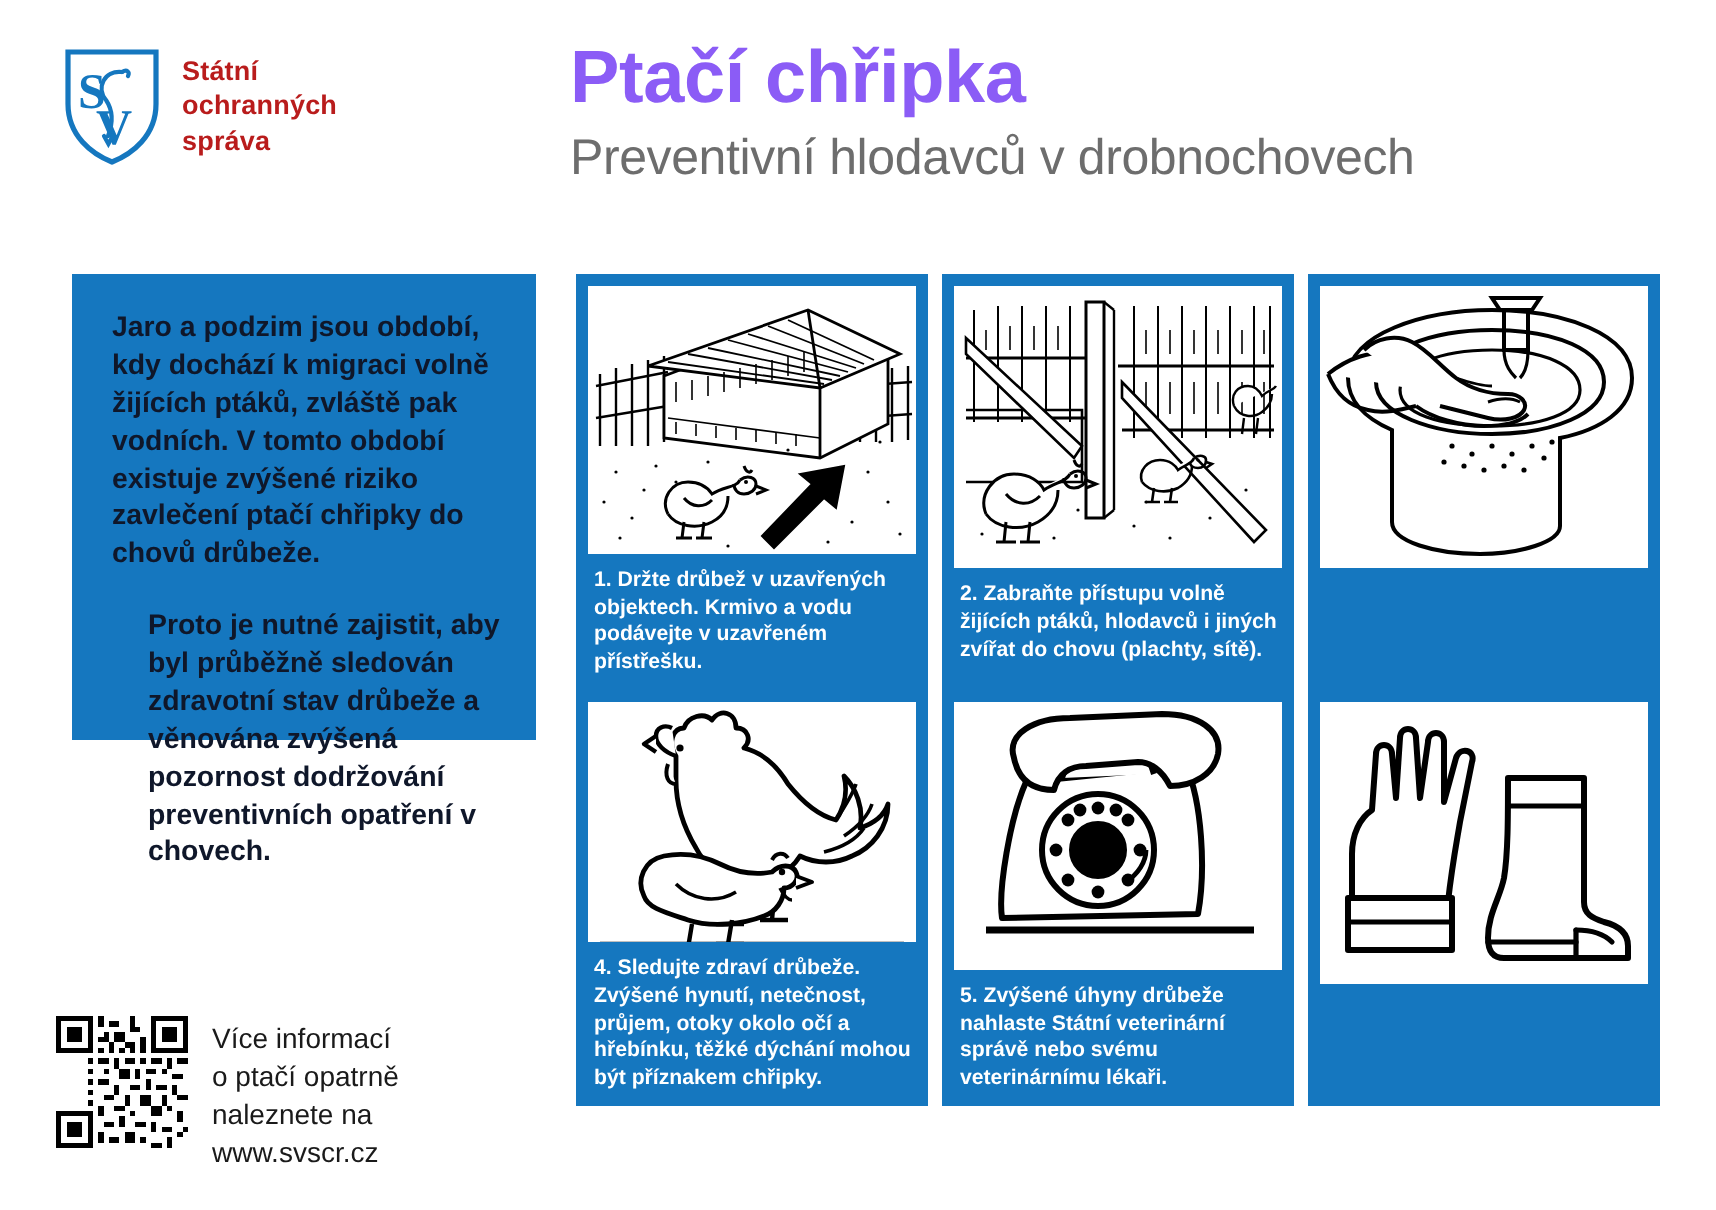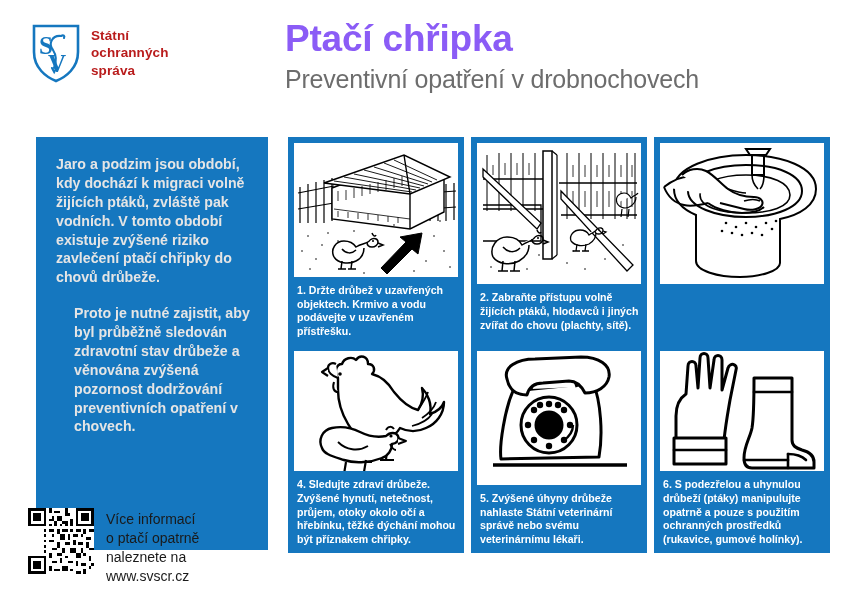--- a/index.html
+++ b/index.html
@@ -58,23 +58,23 @@
     font-weight: normal;
     line-height: 1.15;
     margin-top: 6px;
     letter-spacing: -0.2px;
   }
 
   
   .info-panel {
     position: absolute;
     left: 36px; top: 137px;
-    width: 232px; height: 413px;
+    width: 232px; height: 233px;
     background: #1577bf;
-    color: #e5e5e5;
+    color: #0f172a;
     box-sizing: border-box;
     padding: 18px 16px 30px 20px;
   }
   .info-para {
     font-size: 14.2px;
     font-weight: bold;
     line-height: 1.33;
     margin: 0;
   }
   .info-para + .info-para { margin-top: 17px; margin-left: 18px; }
@@ -152,21 +152,21 @@
       </span>
       <div class="logo-text">
         <div>Státní</div>
         <div>ochranných</div>
         <div>správa</div>
       </div>
     </div>
 
     <div class="title-block">
       <div class="title-main">Ptačí chřipka</div>
-      <div class="title-sub">Preventivní opatření v drobnochovech</div>
+      <div class="title-sub">Preventivní hlodavců v drobnochovech</div>
     </div>
   </div>
 
   <div class="info-panel">
     <p class="info-para">Jaro a podzim jsou období, kdy dochází k migraci volně žijících ptáků, zvláště pak vodních. V tomto období existuje zvýšené riziko zavlečení ptačí chřipky do chovů drůbeže.</p>
     <p class="info-para">Proto je nutné zajistit, aby byl průběžně sledován zdravotní stav drůbeže a věnována zvýšená pozornost dodržování preventivních opatření v chovech.</p>
   </div>
 
   <div class="grid">
 
@@ -520,21 +520,20 @@
 
             <line x1="94" y1="50" x2="132" y2="50" stroke-width="2.6"></line>
 
             <path d="M128 112 L128 126" stroke-width="2.6"></path>
             <path d="M128 112 C136 112 142 114 146 118" stroke-width="2.6" fill="none"></path>
 
             <path d="M84 118 L128 118" stroke-width="2.6" fill="none"></path>
           </g>
         </svg>
       </div>
-      <div class="caption">6. S podezřelou a uhynulou drůbeží (ptáky) manipulujte opatrně a pouze s použitím ochranných prostředků (rukavice, gumové holínky).</div>
     </div>
   </div>
 
   <div class="footer">
     <span>
       <svg class="qr" viewBox="0 0 25 25" shape-rendering="crispEdges" aria-hidden="true">
         <rect width="25" height="25" fill="#fff"></rect>
         <g fill="#000">
 
           <rect x="0" y="0" width="7" height="1"></rect>

